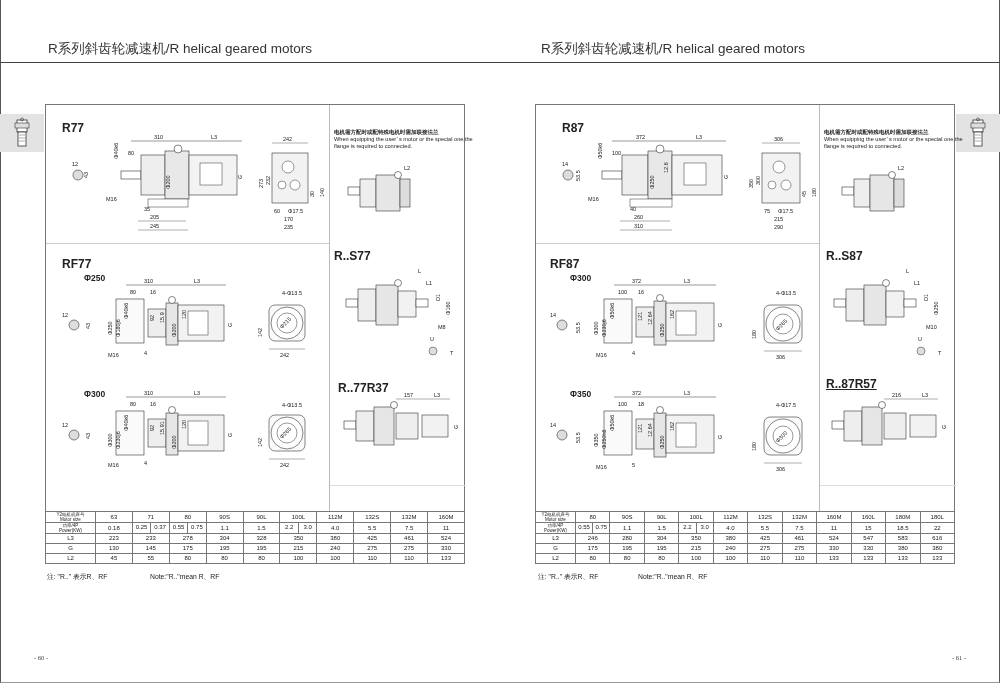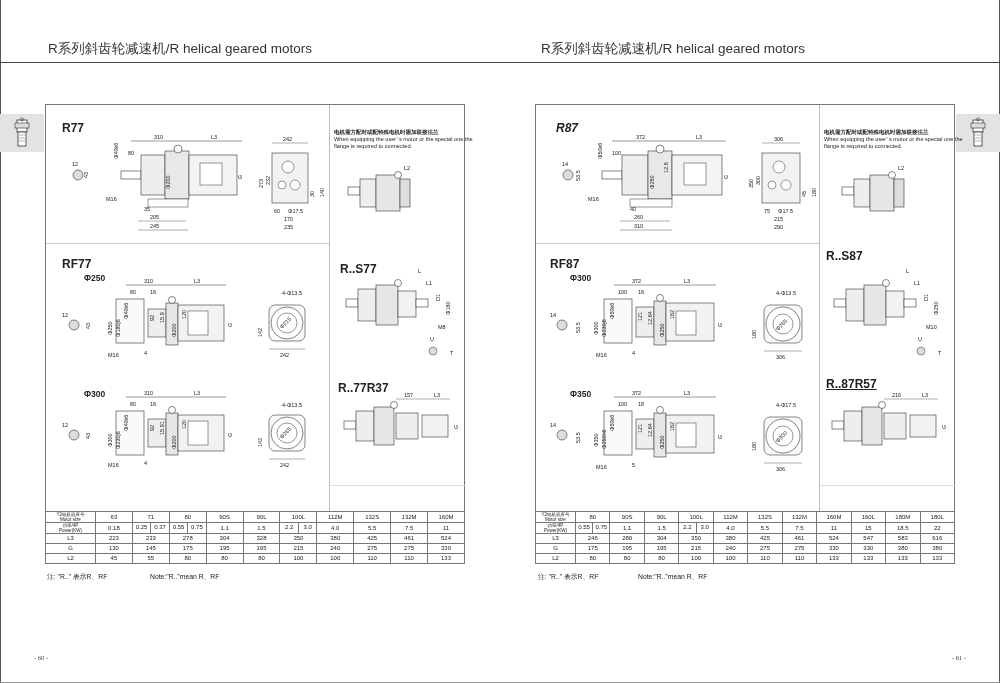--- a/index.html
+++ b/index.html
@@ -195,21 +195,21 @@
     <div class="note-en" style="left:288px; top:31px;">When equipping the user’ s motor or the special one,the flange is required to connected.</div>
     <svg class="draw" style="left:296px; top:60px;" width="110" height="70">
       <rect x="6" y="22" width="12" height="8" fill="#fff" stroke="#333" stroke-width="0.6"></rect>
       <rect x="18" y="14" width="16" height="28" fill="#eee" stroke="#333" stroke-width="0.6"></rect>
       <rect x="34" y="10" width="24" height="36" fill="#e6e6e6" stroke="#333" stroke-width="0.6"></rect>
       <circle cx="56" cy="10" r="3.5" fill="#fff" stroke="#333" stroke-width="0.6"></circle>
       <rect x="58" y="14" width="10" height="28" fill="#ddd" stroke="#333" stroke-width="0.6"></rect>
       <text x="62" y="4" style="display:none">电机需方配时或配特殊电机时需加联接法兰</text>
       <text x="62" y="5">L2</text>
     </svg>
-    <div class="lbl" style="left:294px; top:144px;margin-top:13px;">R..S77</div>
+    <div class="lbl" style="left:288px; top:144px;">R..S77</div>
     <svg class="draw" style="left:294px; top:160px;" width="120" height="100">
       <rect x="6" y="34" width="12" height="8" fill="#fff" stroke="#333" stroke-width="0.6"></rect>
       <rect x="18" y="24" width="18" height="32" fill="#eee" stroke="#333" stroke-width="0.6"></rect>
       <rect x="36" y="20" width="22" height="40" fill="#e6e6e6" stroke="#333" stroke-width="0.6"></rect>
       <circle cx="58" cy="18" r="3.5" fill="#fff" stroke="#333" stroke-width="0.6"></circle>
       <rect x="58" y="26" width="18" height="26" fill="#f2f2f2" stroke="#333" stroke-width="0.6"></rect>
       <rect x="76" y="34" width="12" height="8" fill="#fff" stroke="#333" stroke-width="0.6"></rect>
       <text x="78" y="8">L</text>
       <text x="86" y="20">L1</text>
       <text x="100" y="36" transform="rotate(-90 100 36)">D1</text>
@@ -348,21 +348,21 @@
       <line x1="8" y1="18" x2="14" y2="18" stroke="#333" stroke-width="0.4"></line>
       <line x1="8" y1="21" x2="14" y2="21" stroke="#333" stroke-width="0.4"></line>
       <line x1="8" y1="24" x2="14" y2="24" stroke="#333" stroke-width="0.4"></line>
     </svg>
   </div>
 
   <div class="frame">
     <div class="vdiv" style="left:283px;"></div>
     <div class="hdiv" style="left:0; width:283px; top:138px;"></div>
 
-    <div class="lbl" style="left:20px; top:16px;font-style:italic;">R87</div>
+    <div class="lbl" style="left:26px; top:16px;">R87</div>
     <svg class="draw" style="left:14px; top:28px;" width="266" height="100">
       <circle cx="18" cy="42" r="5" fill="#ddd" stroke="#333" stroke-width="0.6"></circle>
       <text x="12" y="33">14</text>
       <text x="30" y="48" transform="rotate(-90 30 48)">53.5</text>
       <line x1="62" y1="8" x2="122" y2="8" stroke="#333" stroke-width="0.5"></line>
       <line x1="122" y1="8" x2="176" y2="8" stroke="#333" stroke-width="0.5"></line>
       <text x="86" y="6">372</text>
       <text x="146" y="6">L3</text>
       <rect x="52" y="38" width="20" height="8" fill="#fff" stroke="#333" stroke-width="0.6"></rect>
       <rect x="72" y="22" width="26" height="40" fill="#eee" stroke="#333" stroke-width="0.6"></rect>

